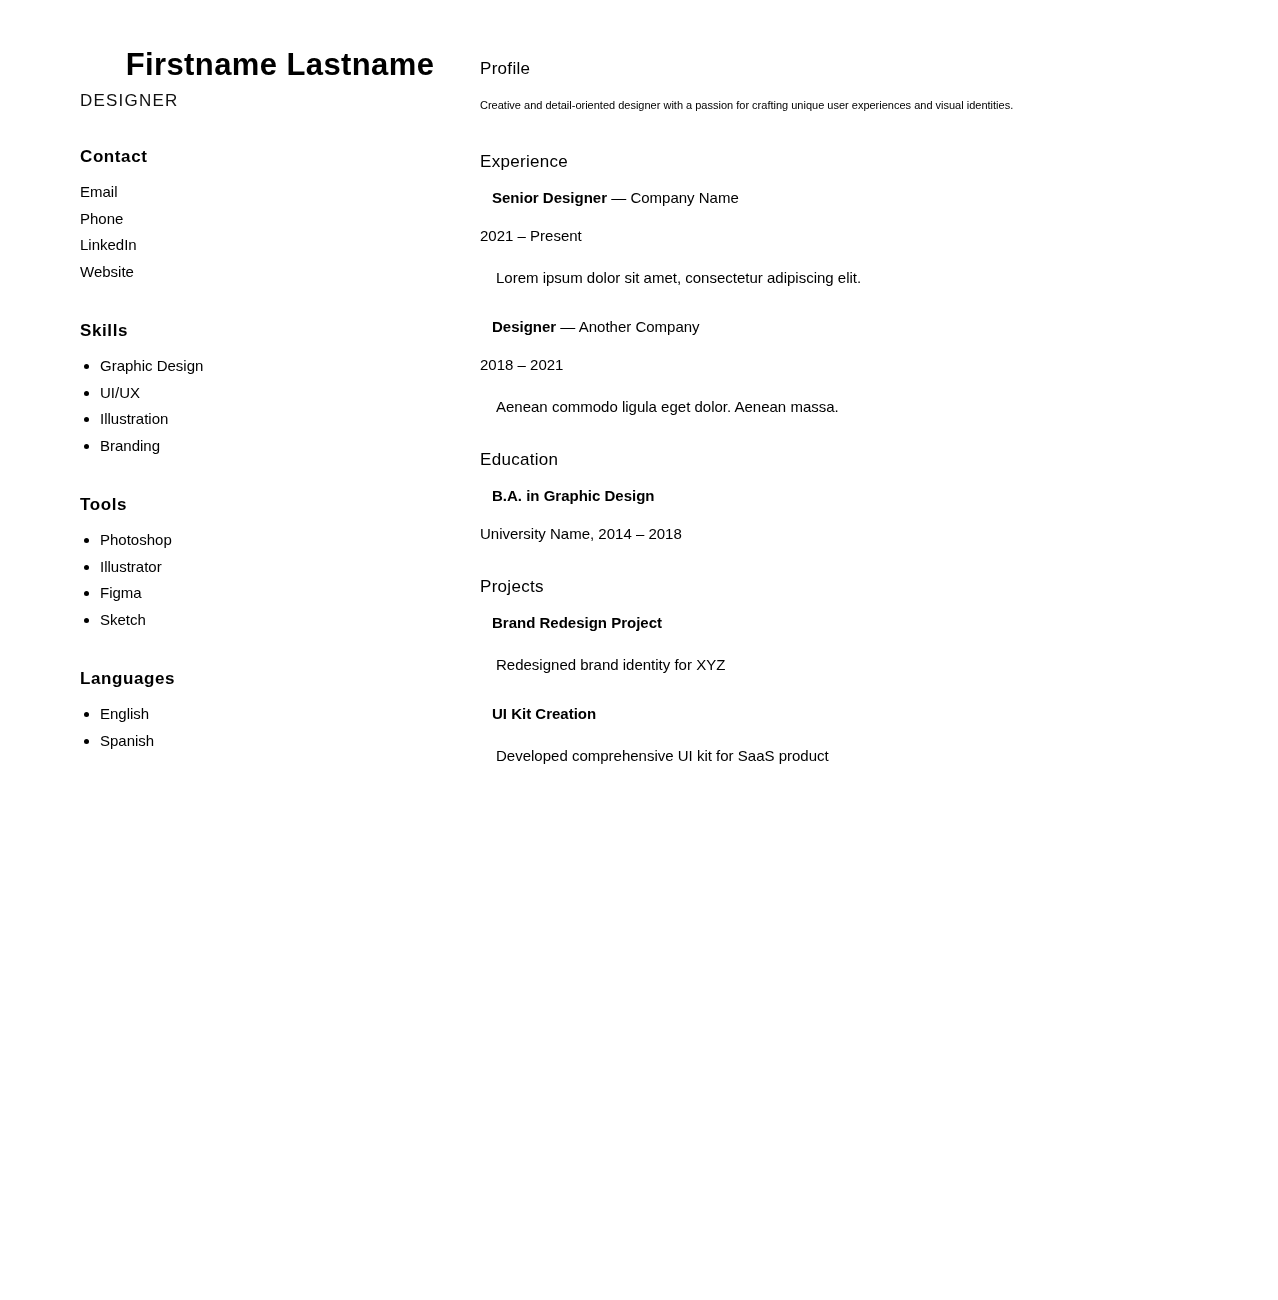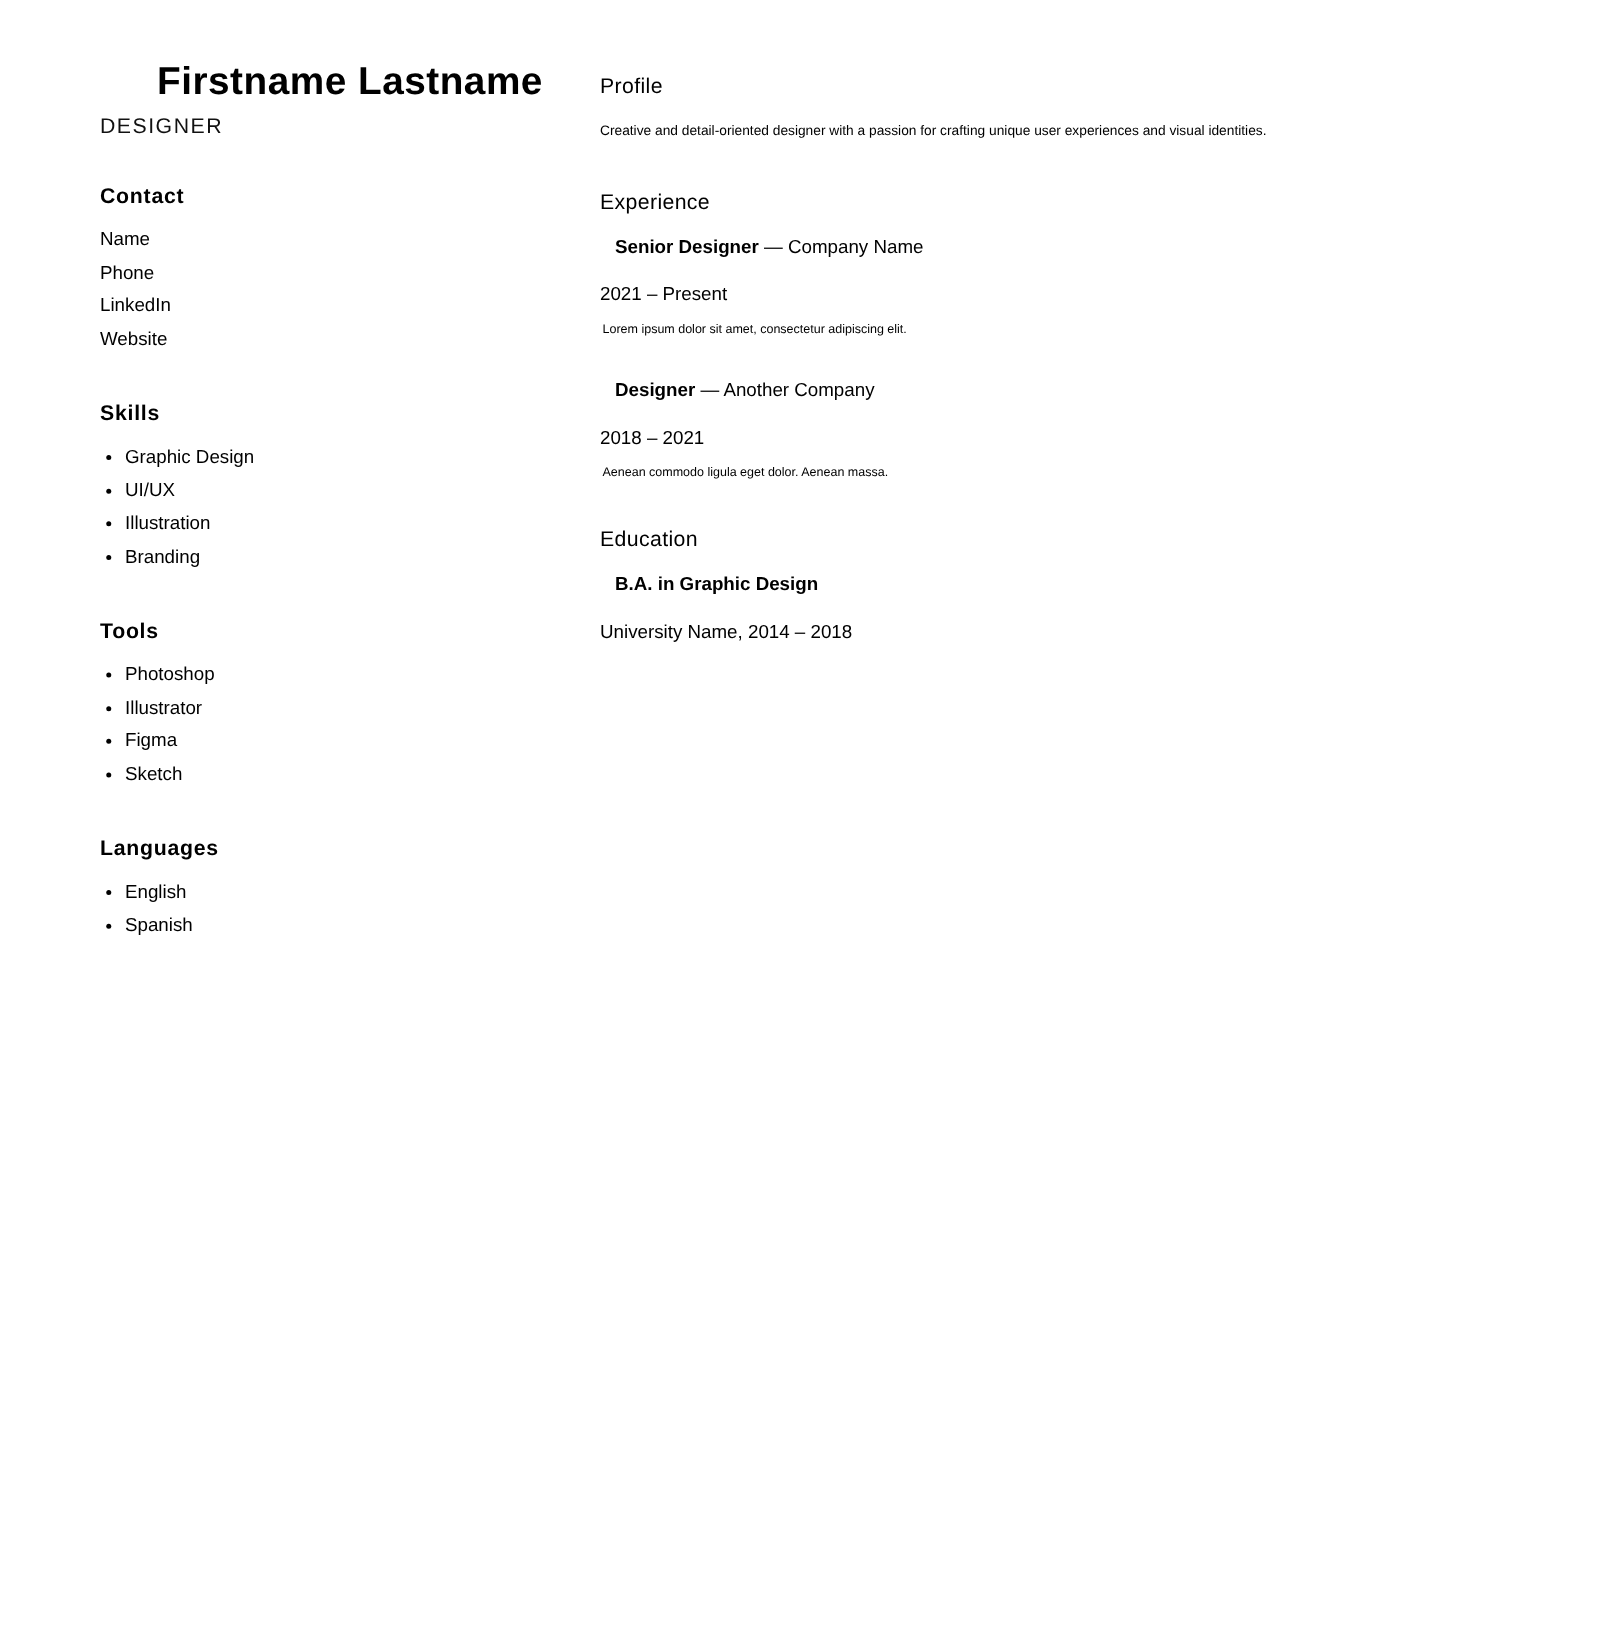--- a/index.html
+++ b/index.html
@@ -103,40 +103,40 @@
   }
   .entry-title b {
     font-weight: bold;
   }
   .entry-sub {
     font-size: 15px;
     line-height: 26px;
     margin: 0;
   }
   .entry-desc {
-    font-size: 10px;
+    font-size: 15px;
     line-height: 26px;
-    margin: 2px;
+    margin: 16px;
   }
   .sect-gap-exp { margin-bottom: 30px; }
   .sect-gap-edu { margin-bottom: 30px; }
 </style>
 </head>
 <body>
 
 <div class="resume">
 
   <div class="left-col">
 
     <h1 class="name">Firstname Lastname</h1>
     <div class="role">DESIGNER</div>
 
     <div class="side-section">
       <h2 class="side-heading">Contact</h2>
-      <p class="contact-line">Name</p>
+      <p class="contact-line">Email</p>
       <p class="contact-line">Phone</p>
       <p class="contact-line">LinkedIn</p>
       <p class="contact-line">Website</p>
     </div>
 
     <div class="side-section">
       <h2 class="side-heading">Skills</h2>
       <ul class="side-list">
         <li>Graphic Design</li>
         <li>UI/UX</li>
@@ -189,15 +189,28 @@
     </div>
 
     <div class="main-section sect-gap-edu">
       <h2 class="main-heading">Education</h2>
       <div class="entry">
         <p class="entry-title"><b>B.A. in Graphic Design</b></p>
         <p class="entry-sub">University Name, 2014 – 2018</p>
       </div>
     </div>
 
+    <div class="main-section">
+      <h2 class="main-heading">Projects</h2>
+
+      <div class="entry">
+        <p class="entry-title"><b>Brand Redesign Project</b></p>
+        <p class="entry-desc">Redesigned brand identity for XYZ</p>
+      </div>
+
+      <div class="entry">
+        <p class="entry-title"><b>UI Kit Creation</b></p>
+        <p class="entry-desc">Developed comprehensive UI kit for SaaS product</p>
+      </div>
+    </div>
 
   </div>
 </div>
 
 </body></html>

